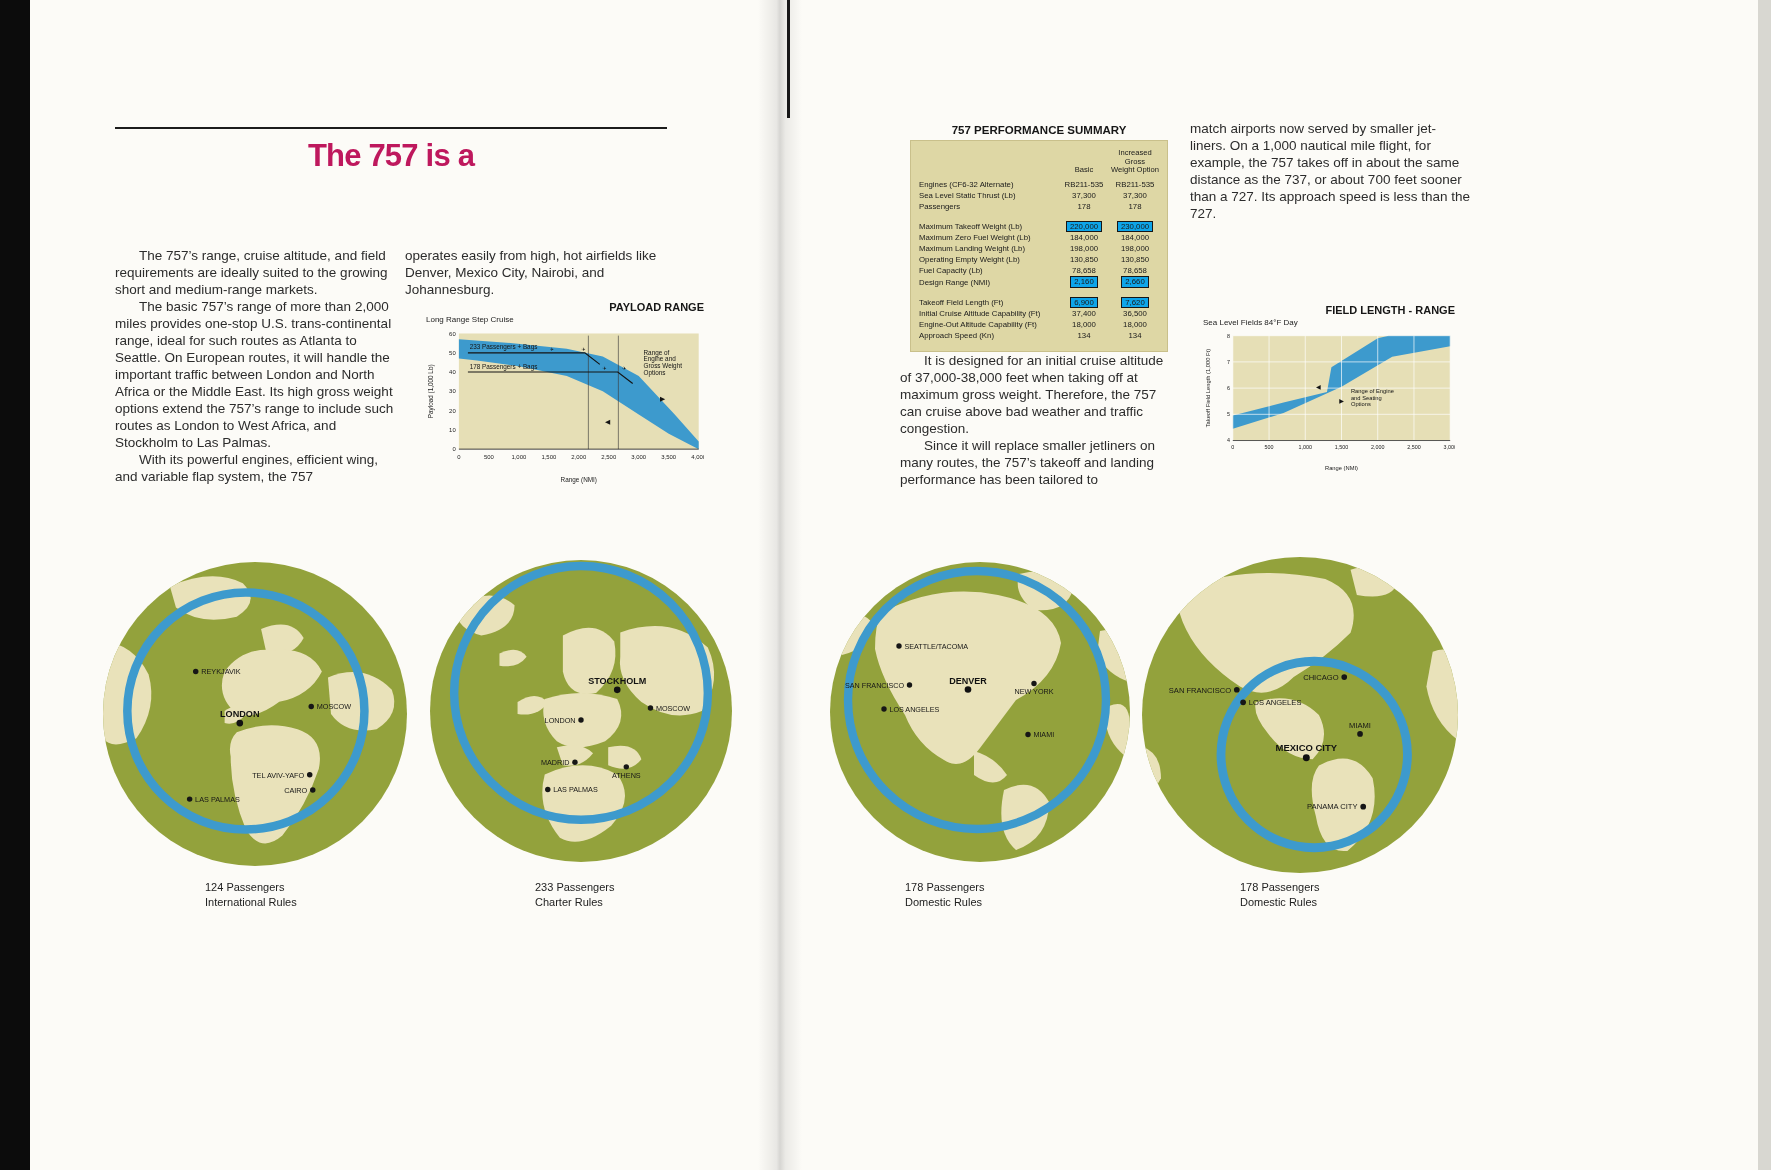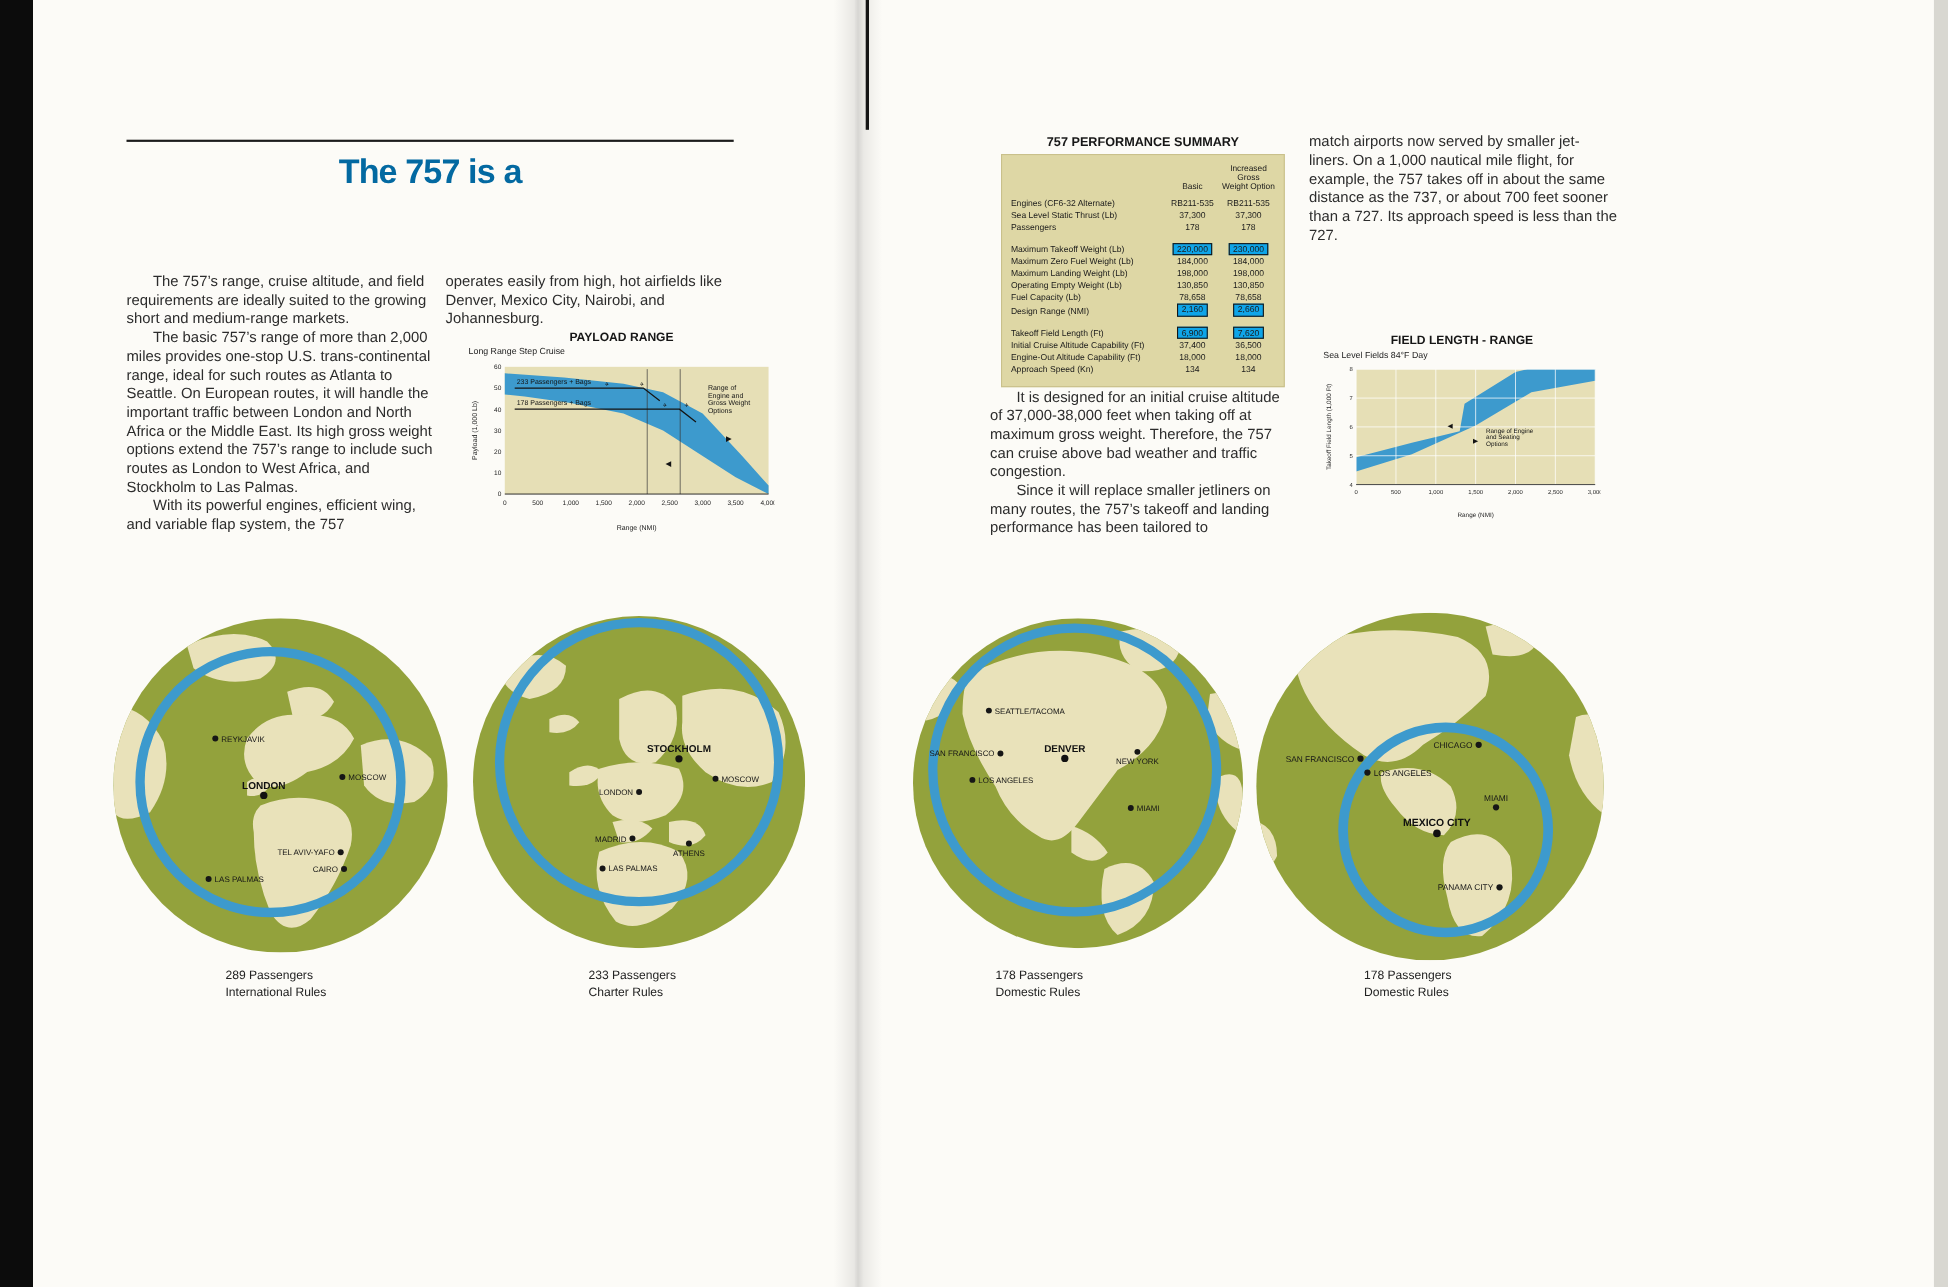--- a/index.html
+++ b/index.html
@@ -9,34 +9,34 @@
   .edge-left{position:absolute;left:0;top:0;width:30px;height:100%;background:#0c0c0c;}
   .edge-right{position:absolute;right:0;top:0;width:13px;height:100%;background:#d8d7d1;}
   .page{position:absolute;top:0;height:100%;background:#fcfbf7;}
   .page-left{left:30px;width:748px;}
   .page-right{left:778px;width:980px;}
   .gutter{position:absolute;left:758px;top:0;width:44px;height:100%;pointer-events:none;
     background:linear-gradient(to right, rgba(0,0,0,0) 0%, rgba(0,0,0,0.08) 42%, rgba(0,0,0,0.15) 50%, rgba(0,0,0,0.07) 62%, rgba(0,0,0,0) 100%);}
   .gutter-mark{position:absolute;left:787px;top:0;width:3px;height:118px;background:#161616;}
 
   .rule{position:absolute;left:85px;top:127px;width:552px;height:2px;background:#1c1c1c;}
-  .title{position:absolute;left:85px;top:139px;width:552px;text-align:center;font-size:31px;line-height:34px;font-weight:bold;letter-spacing:-0.8px;color:#0369a1;}
+  .title{position:absolute;left:85px;top:139px;width:552px;text-align:center;font-size:31px;line-height:34px;font-weight:bold;letter-spacing:-0.8px;color:#be185d;}
 
   .textcol{position:absolute;font-size:13.5px;line-height:17px;color:#2c2c2c;}
   .textcol p{margin:0;}
   .textcol p.indent{text-indent:24px;}
   #col1{left:85px;top:247px;width:283px;}
   #col2{left:375px;top:247px;width:280px;}
   #col-right{left:412px;top:120px;width:282px;}
   #col-mid{left:122px;top:352px;width:278px;}
 
   .chart{position:absolute;}
   #chart-payload{left:396px;top:301px;width:278px;}
   #chart-field{left:425px;top:304px;width:252px;}
-  .chart-title{text-align:center;font-weight:bold;font-size:11px;color:#161616;}
+  .chart-title{text-align:right;font-weight:bold;font-size:11px;color:#161616;}
   .chart-sub{text-align:left;font-size:8px;color:#222;margin:2px 2px 1px 0;}
   .chart svg{display:block;width:100%;}
 
   .table-title{position:absolute;left:130px;top:124px;width:262px;text-align:center;font-weight:bold;font-size:11.5px;color:#161616;}
   .perf-table{position:absolute;left:132px;top:140px;width:258px;background:#ded7a5;border:1px solid #c9c08b;padding:8px 8px 10px;}
   .pt-head,.pt-row{display:grid;grid-template-columns:1fr 48px 48px;column-gap:3px;align-items:end;}
   .pt-head{margin-bottom:4px;}
   .pt-head .pt-val{font-size:7.6px;line-height:8.6px;text-align:center;white-space:pre-line;color:#1a1a1a;}
   .pt-row{font-size:7.8px;line-height:11px;color:#1a1a1a;}
   .pt-row .pt-label{white-space:nowrap;overflow:hidden;}
@@ -181,21 +181,21 @@
           <circle cx="65" cy="68.5" r="0.9" fill="#161616"></circle>
           <text font-size="2.4" fill="#161616" x="65" y="72.1" text-anchor="middle">ATHENS</text>
           <circle cx="39" cy="76" r="0.9" fill="#161616"></circle>
           <text font-size="2.4" fill="#161616" x="40.8" y="76.9">LAS PALMAS</text>
           <circle cx="62" cy="43" r="1.1" fill="#111"></circle>
           <text x="62" y="41" font-size="3" font-weight="bold" text-anchor="middle" fill="#111">STOCKHOLM</text>
         </svg>
       </div>
 
     <div class="caption" id="cap-0">
-      <div>289 Passengers</div>
+      <div>124 Passengers</div>
       <div>International Rules</div>
     </div>
     <div class="caption" id="cap-1">
       <div>233 Passengers</div>
       <div>Charter Rules</div>
     </div>
   </div>
 
   <div class="page page-right">
     <div class="table-title">757 PERFORMANCE SUMMARY</div>

